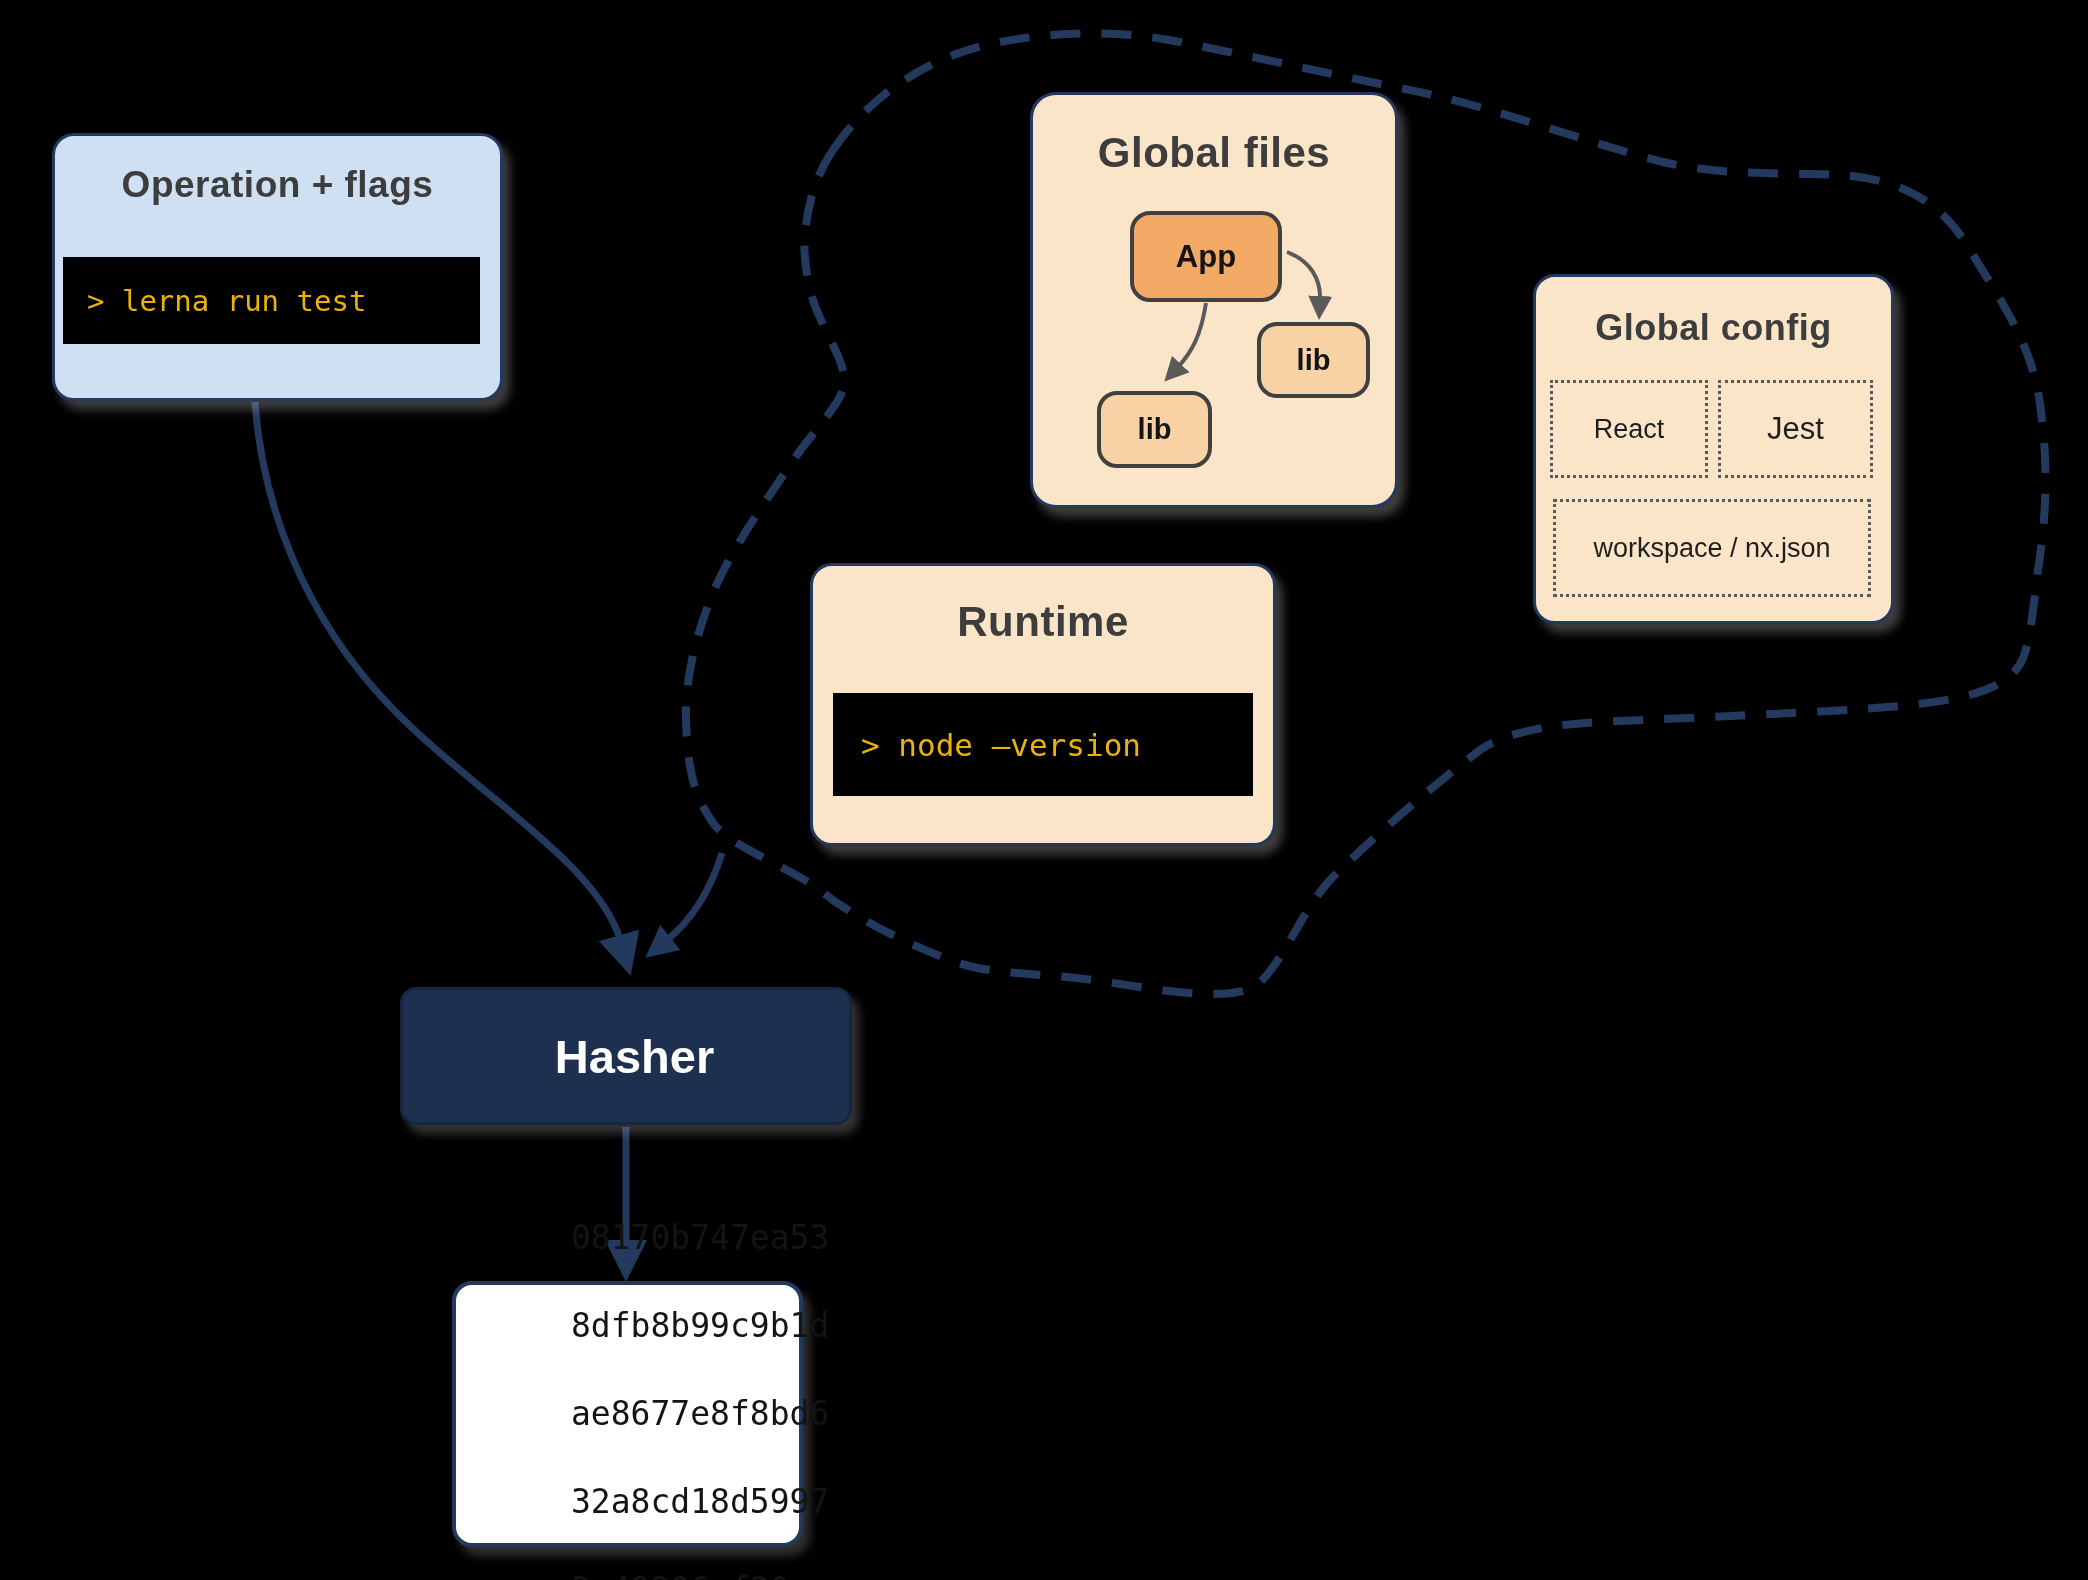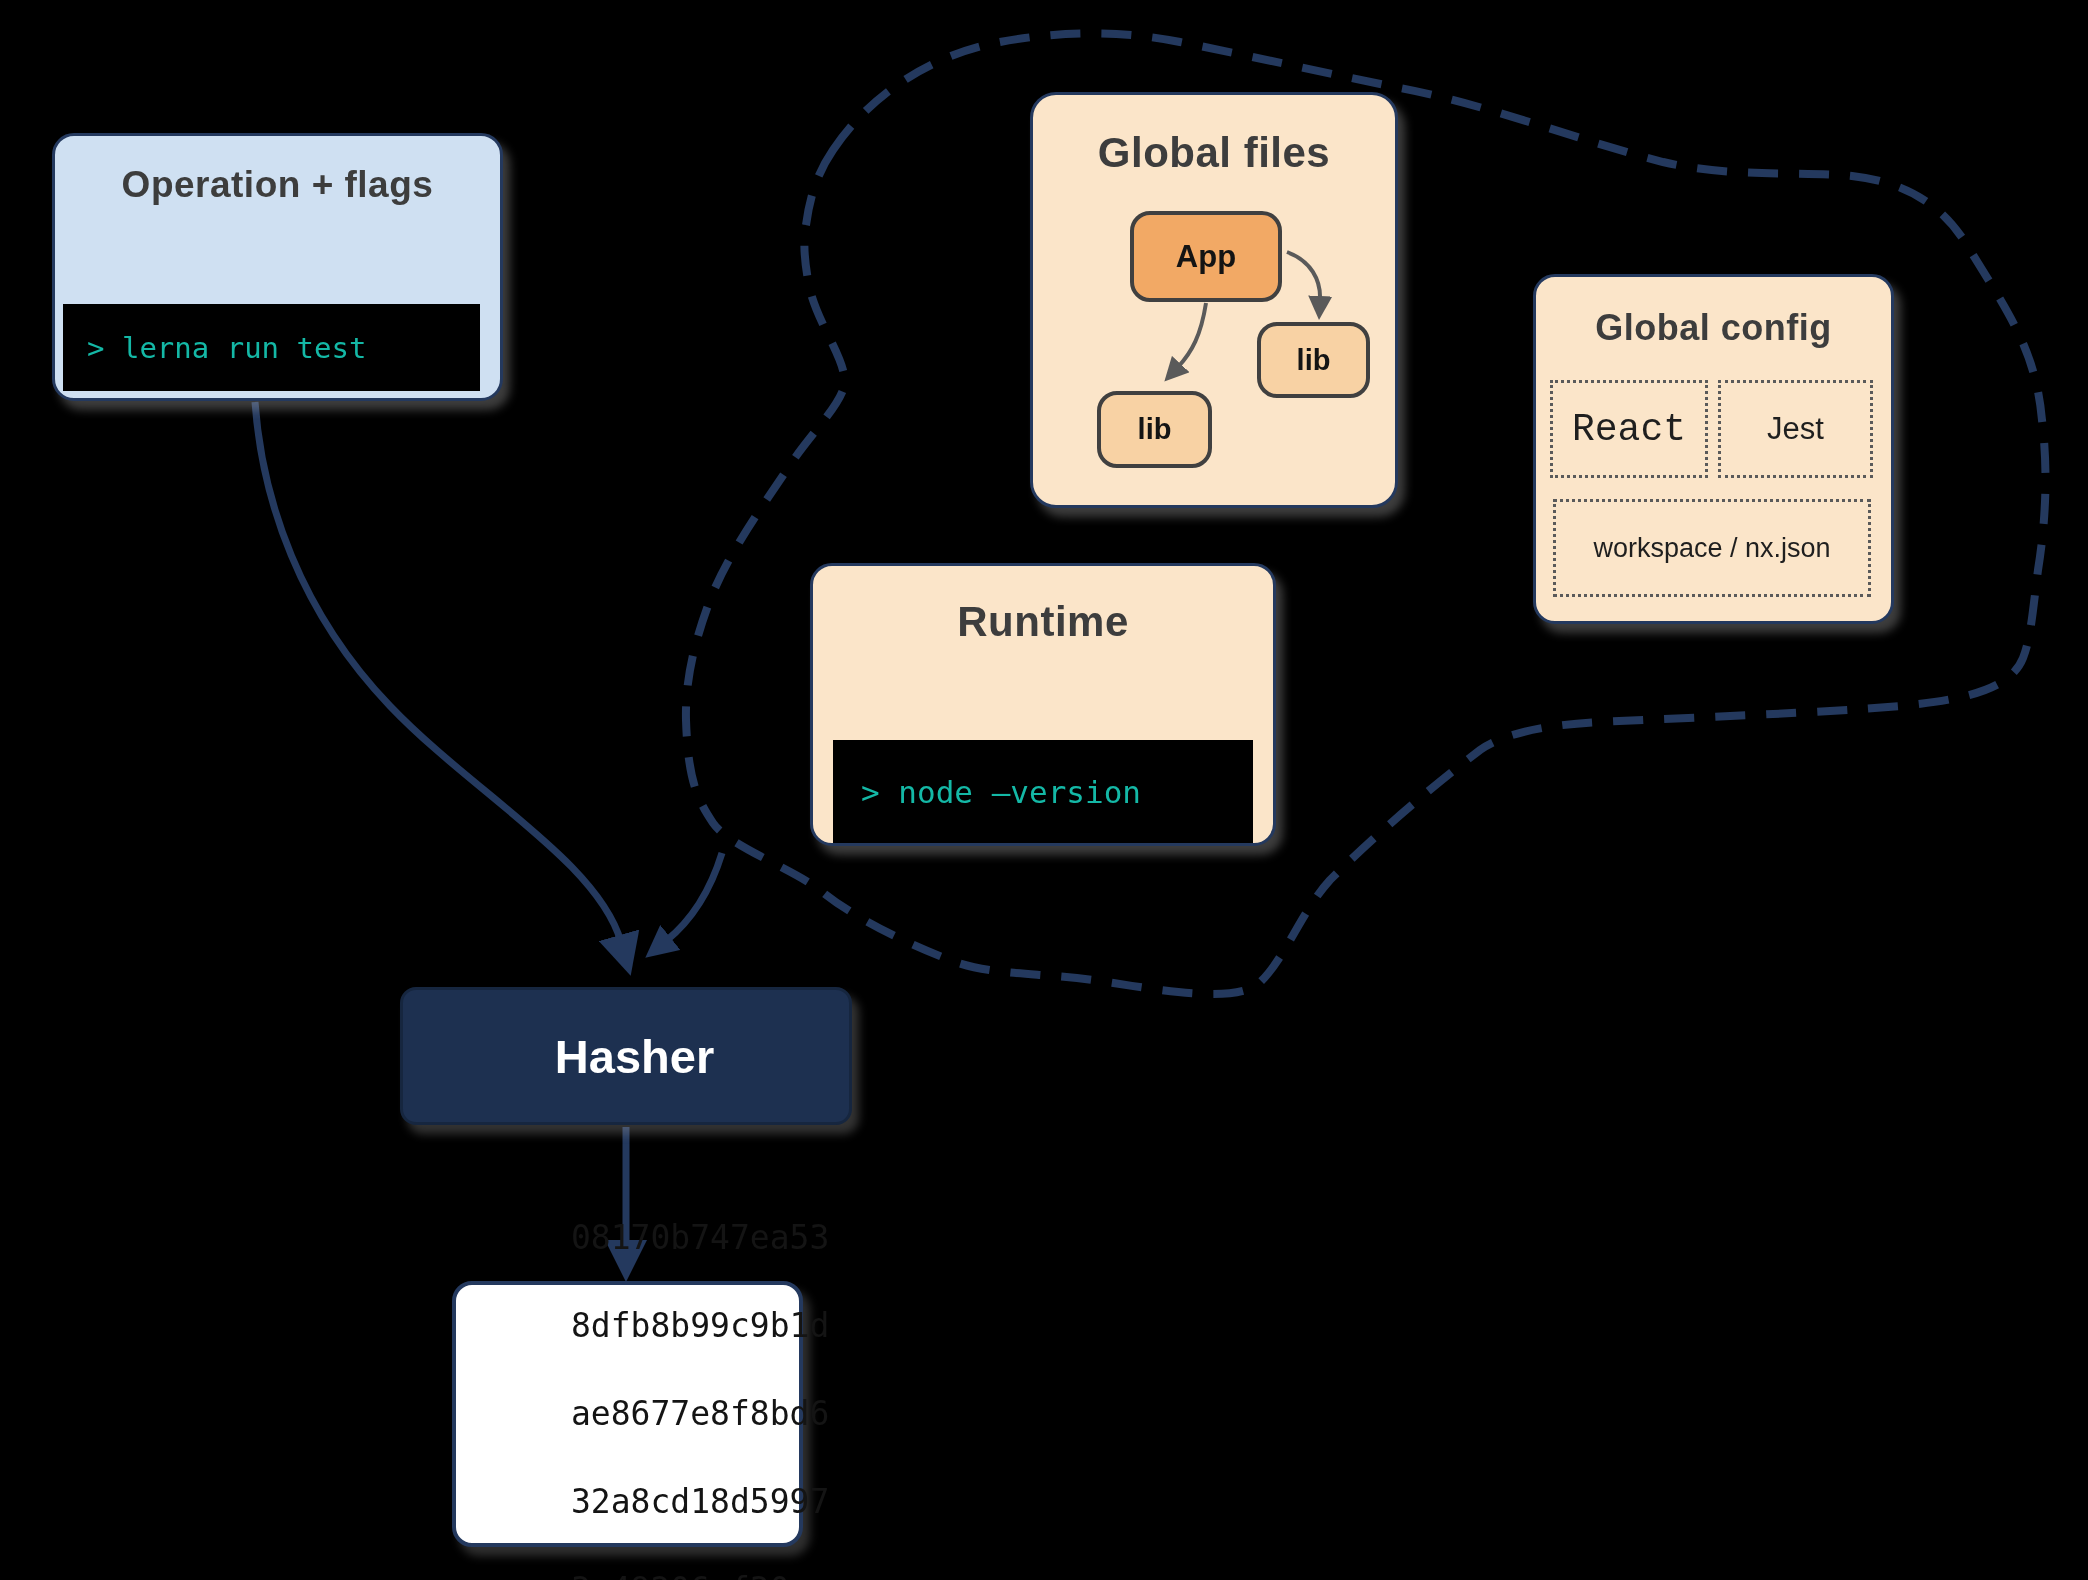--- a/index.html
+++ b/index.html
@@ -30,27 +30,26 @@
   }
   .box-title {
     text-align: center;
     color: #3d3d3d;
     font-weight: bold;
     letter-spacing: 0.5px;
   }
   .terminal {
     position: absolute;
     background: #000;
-    color: #14b8a6;
+    color: #eab308;
     font-family: "DejaVu Sans Mono", monospace;
     display: flex;
     align-items: center;
     box-sizing: border-box;
     white-space: pre;
-    margin-top: 47px;
   }
 
   
   .op-box { left: 52px; top: 133px; width: 451px; height: 268px; background: #cfe0f2; }
   .op-box .box-title { font-size: 37px; margin-top: 28px; }
   .op-box .terminal { left: 8px; top: 121px; width: 417px; height: 87px; font-size: 29px; padding-left: 24px; }
 
   
   .source-box { left: 1030px; top: 92px; width: 368px; height: 416px; background: #fbe5c9; border-radius: 26px; }
   .source-box .box-title { font-size: 42px; margin-top: 34px; }
@@ -74,21 +73,21 @@
   .global-box .box-title { font-size: 36px; margin-top: 30px; }
   .dotted {
     position: absolute;
     border: 3px dotted #5a5a5a;
     display: flex;
     align-items: center;
     justify-content: center;
     color: #1f1f1f;
     box-sizing: border-box;
   }
-  .cfg-react { left: 14px;  top: 103px; width: 158px; height: 98px; font-size: 38px; font-family: Liberation Mono, monospace; }
+  .cfg-react { left: 14px;  top: 103px; width: 158px; height: 98px; font-size: 27px; }
   .cfg-jest  { left: 182px; top: 103px; width: 155px; height: 98px; font-size: 31px; }
   .cfg-ws    { left: 17px;  top: 222px; width: 318px; height: 98px; font-size: 27px; }
 
   
   .runtime-box { left: 810px; top: 563px; width: 466px; height: 283px; background: #fbe5c9; }
   .runtime-box .box-title { font-size: 42px; margin-top: 32px; }
   .runtime-box .terminal { left: 20px; top: 127px; width: 420px; height: 103px; font-size: 31px; padding-left: 28px; }
 
   
   .hasher-box {

